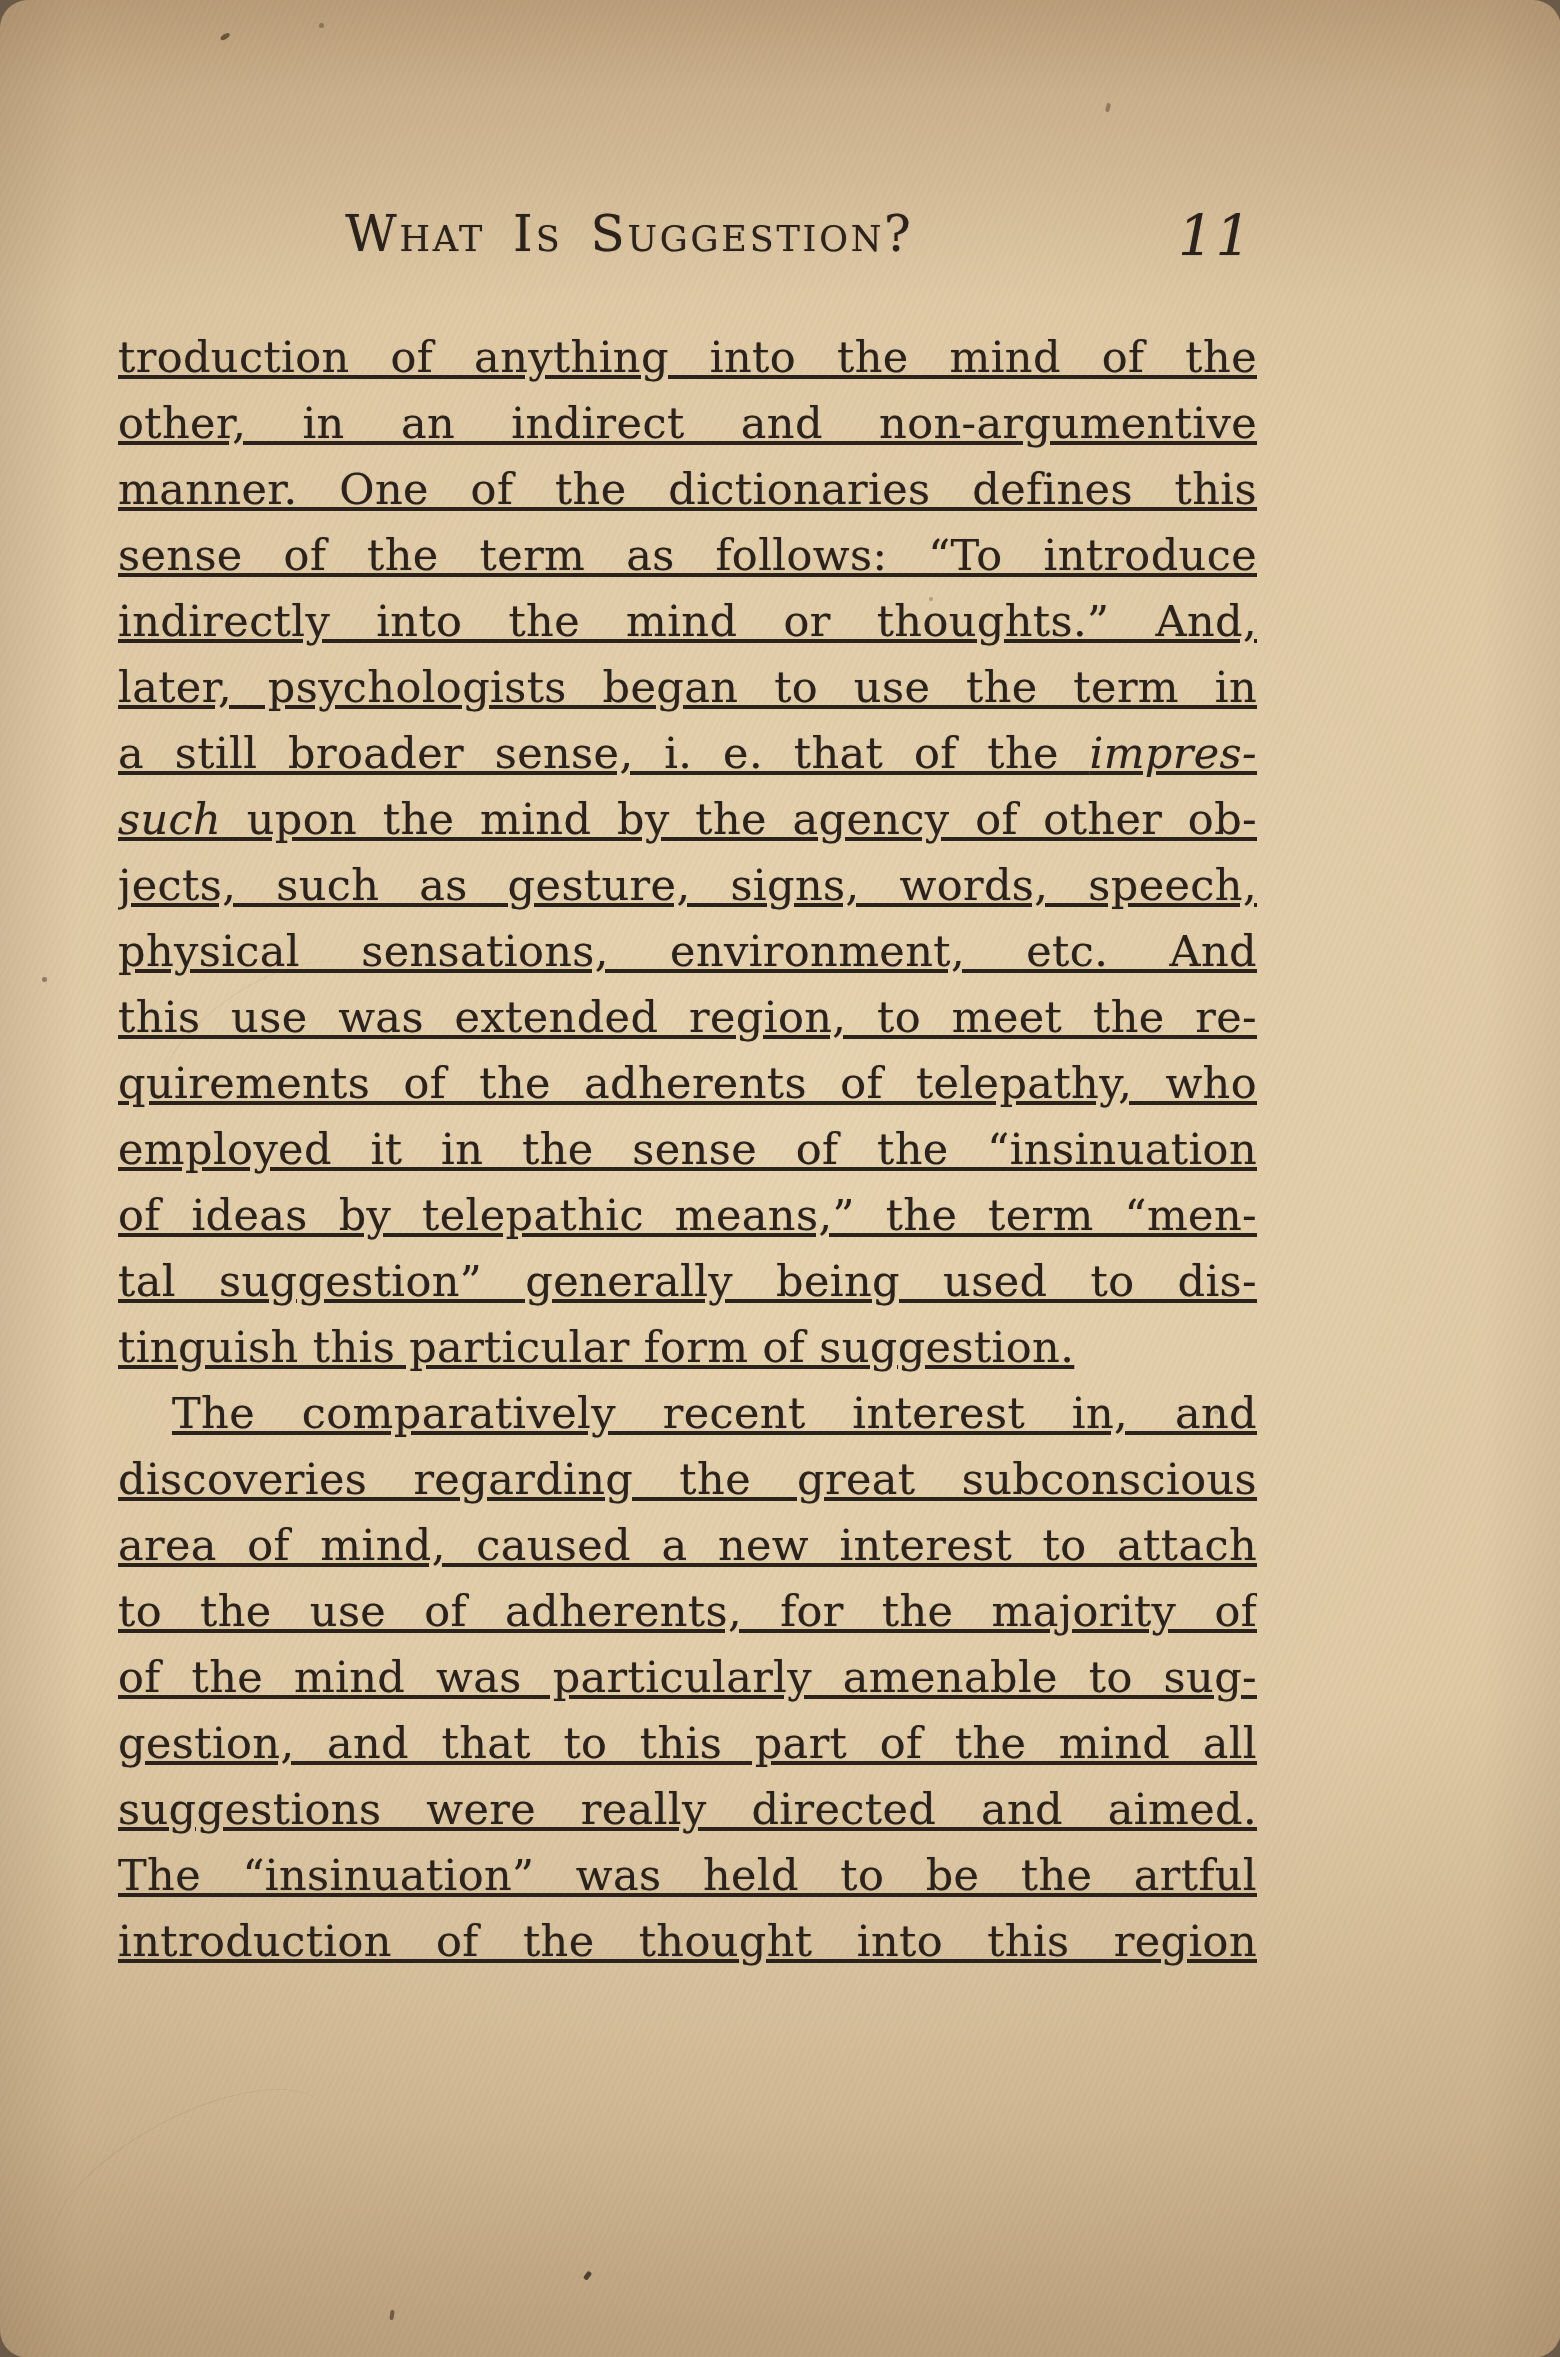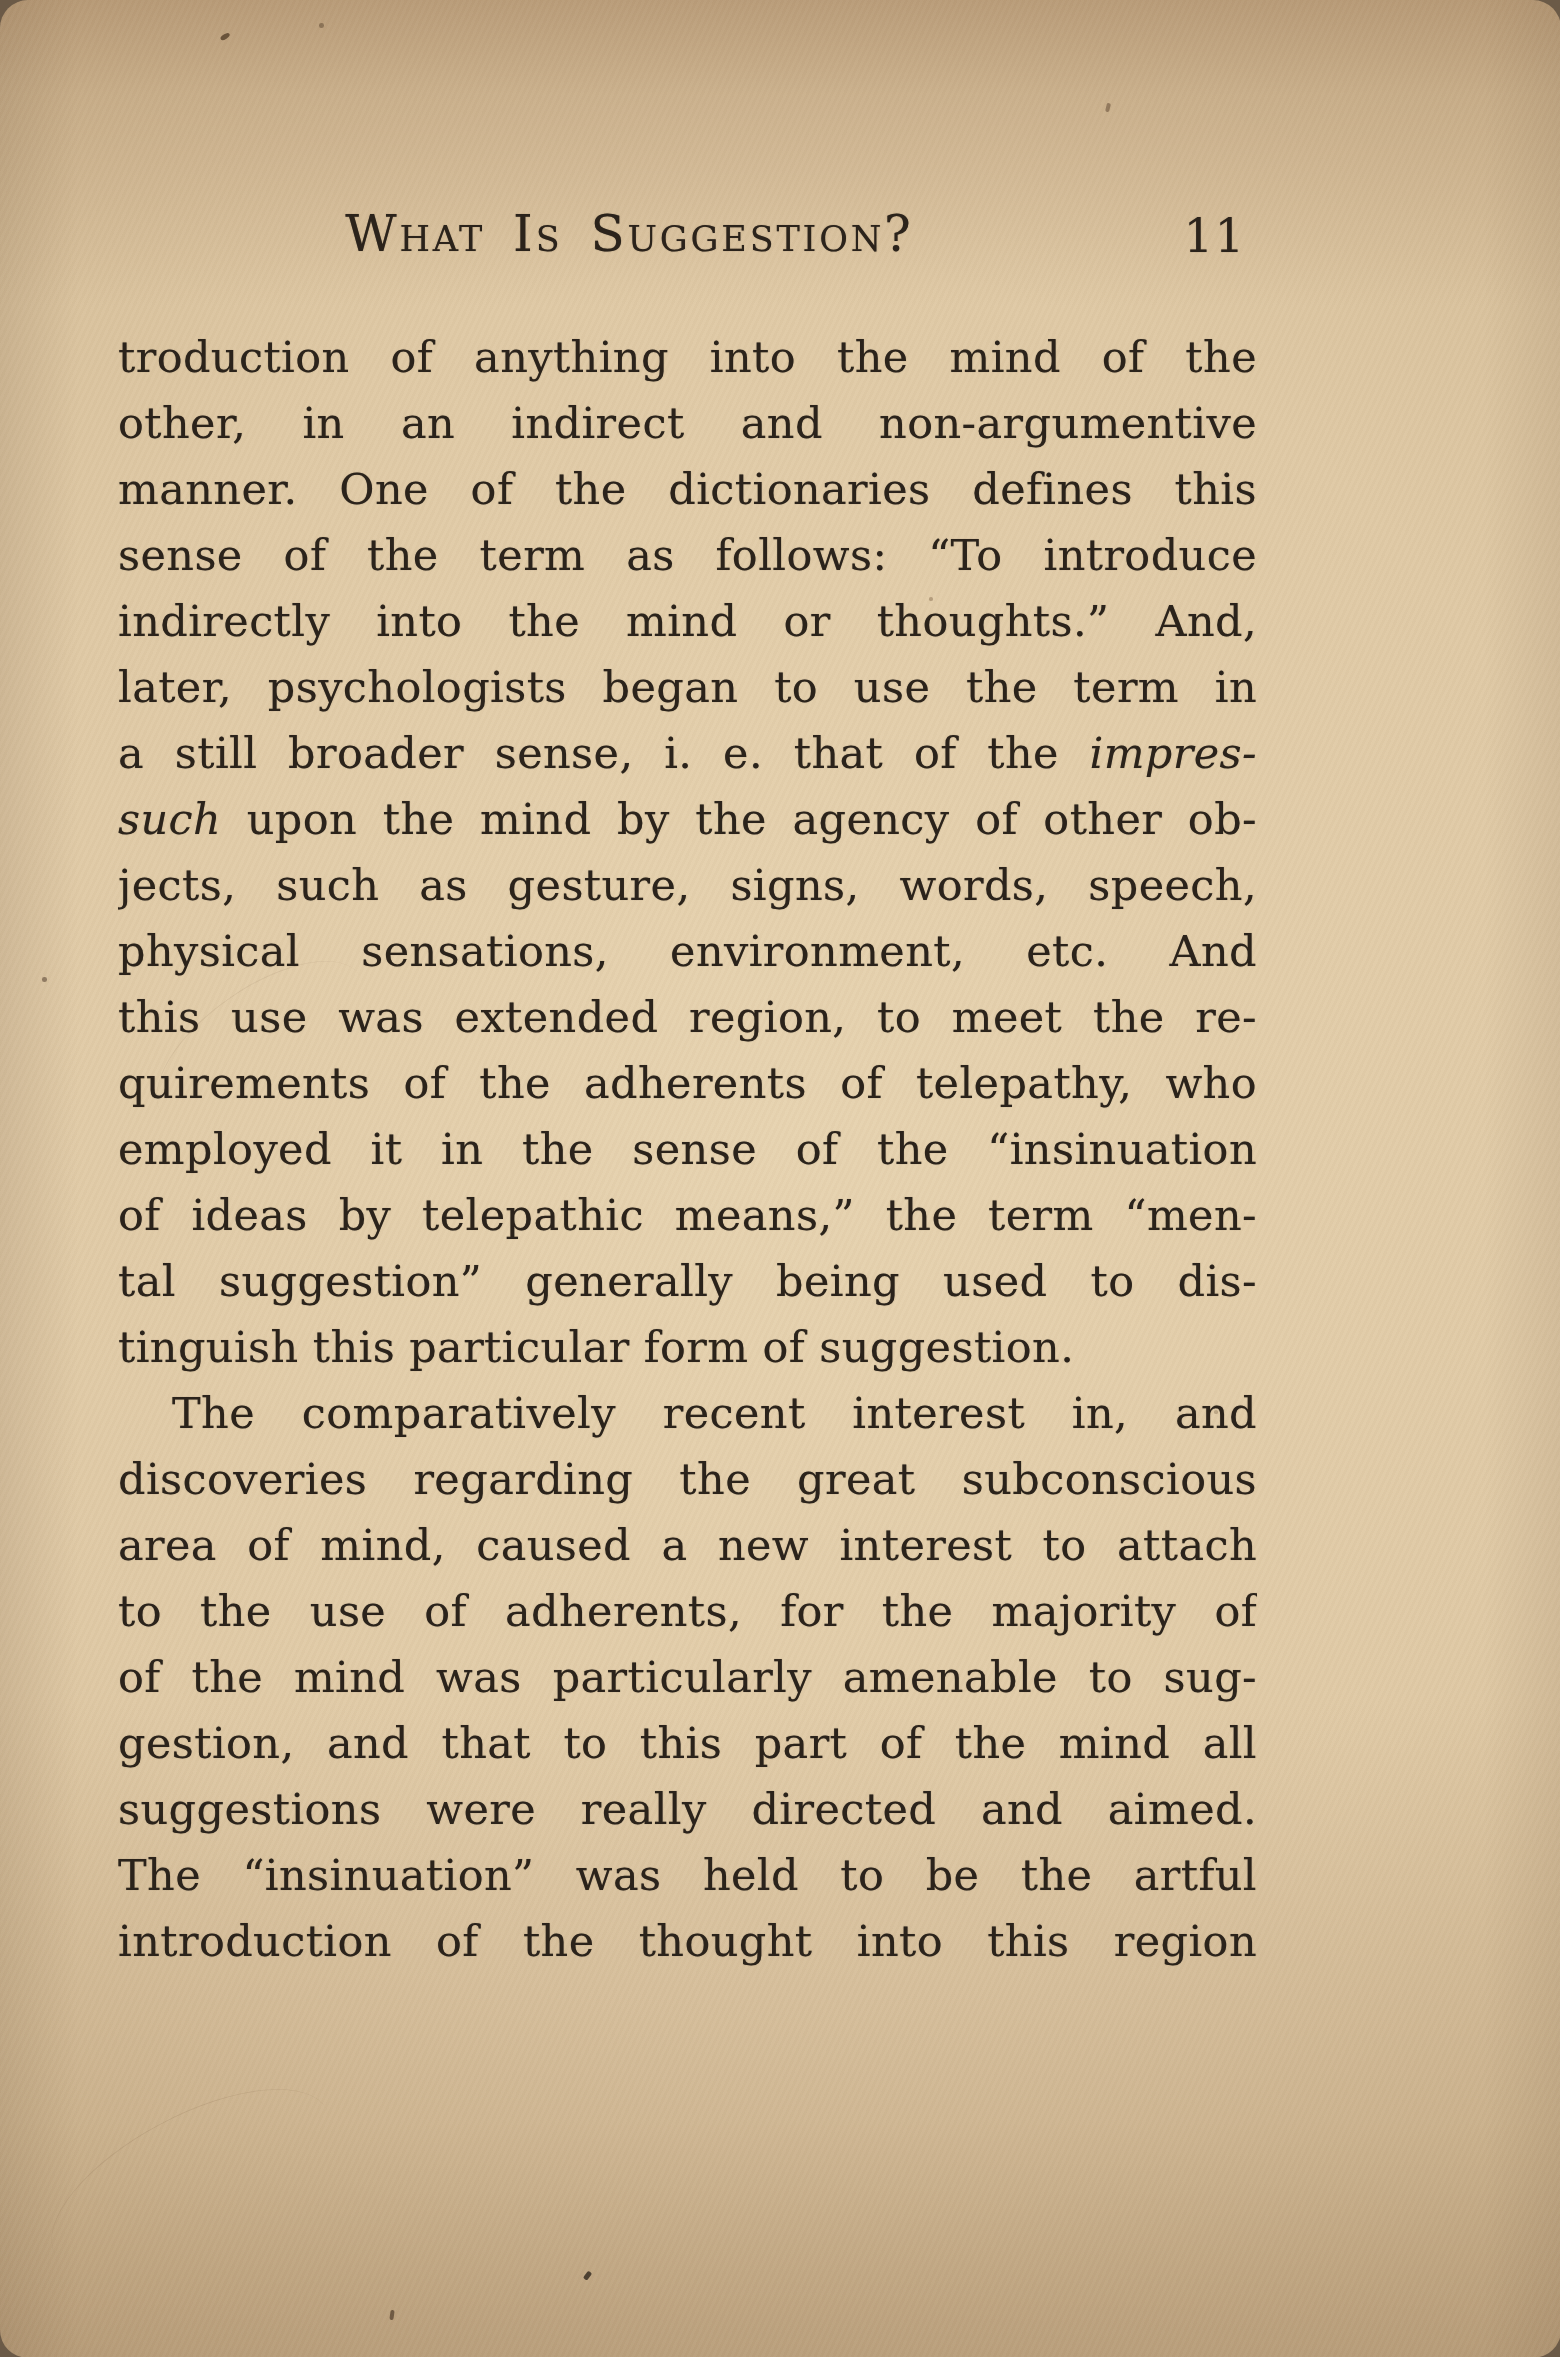--- a/index.html
+++ b/index.html
@@ -36,42 +36,44 @@
     transform: translateX(-58px);
     font-size: 50px;
     line-height: 62px;
     font-variant: small-caps;
     letter-spacing: 2.8px;
     word-spacing: 9.3px;
     text-shadow: 0 0 0.9px rgba(43,35,26,0.55);
   }
   .page-number {
     position: absolute;
-    right: 11px;
+    right: 4px;
     top: 1.9px;
-    font-size: 46px;
+    font-size: 56px;
     line-height: 62px;
     letter-spacing: 1.9px;
     text-shadow: 0 0 0.9px rgba(43,35,26,0.55);
+    font-style: italic;
   }
   .body-text {
     position: absolute;
     left: 118px;
     top: 324px;
     width: 1139px;
     font-size: 43px;
     line-height: 66px;
     letter-spacing: 0.4px;
     color: var(--ink);
     text-shadow: 0 0 0.9px rgba(43,35,26,0.45);
   }
   .line {
     height: 66px;
     text-align: left;
     overflow: hidden;
+    text-decoration: underline;
   }
   .line.just {
     text-align: justify;
     text-align-last: justify;
   }
   .line.indent {
     padding-left: 54px;
   }
   .seg.it { font-style: italic; }
   .speck {

